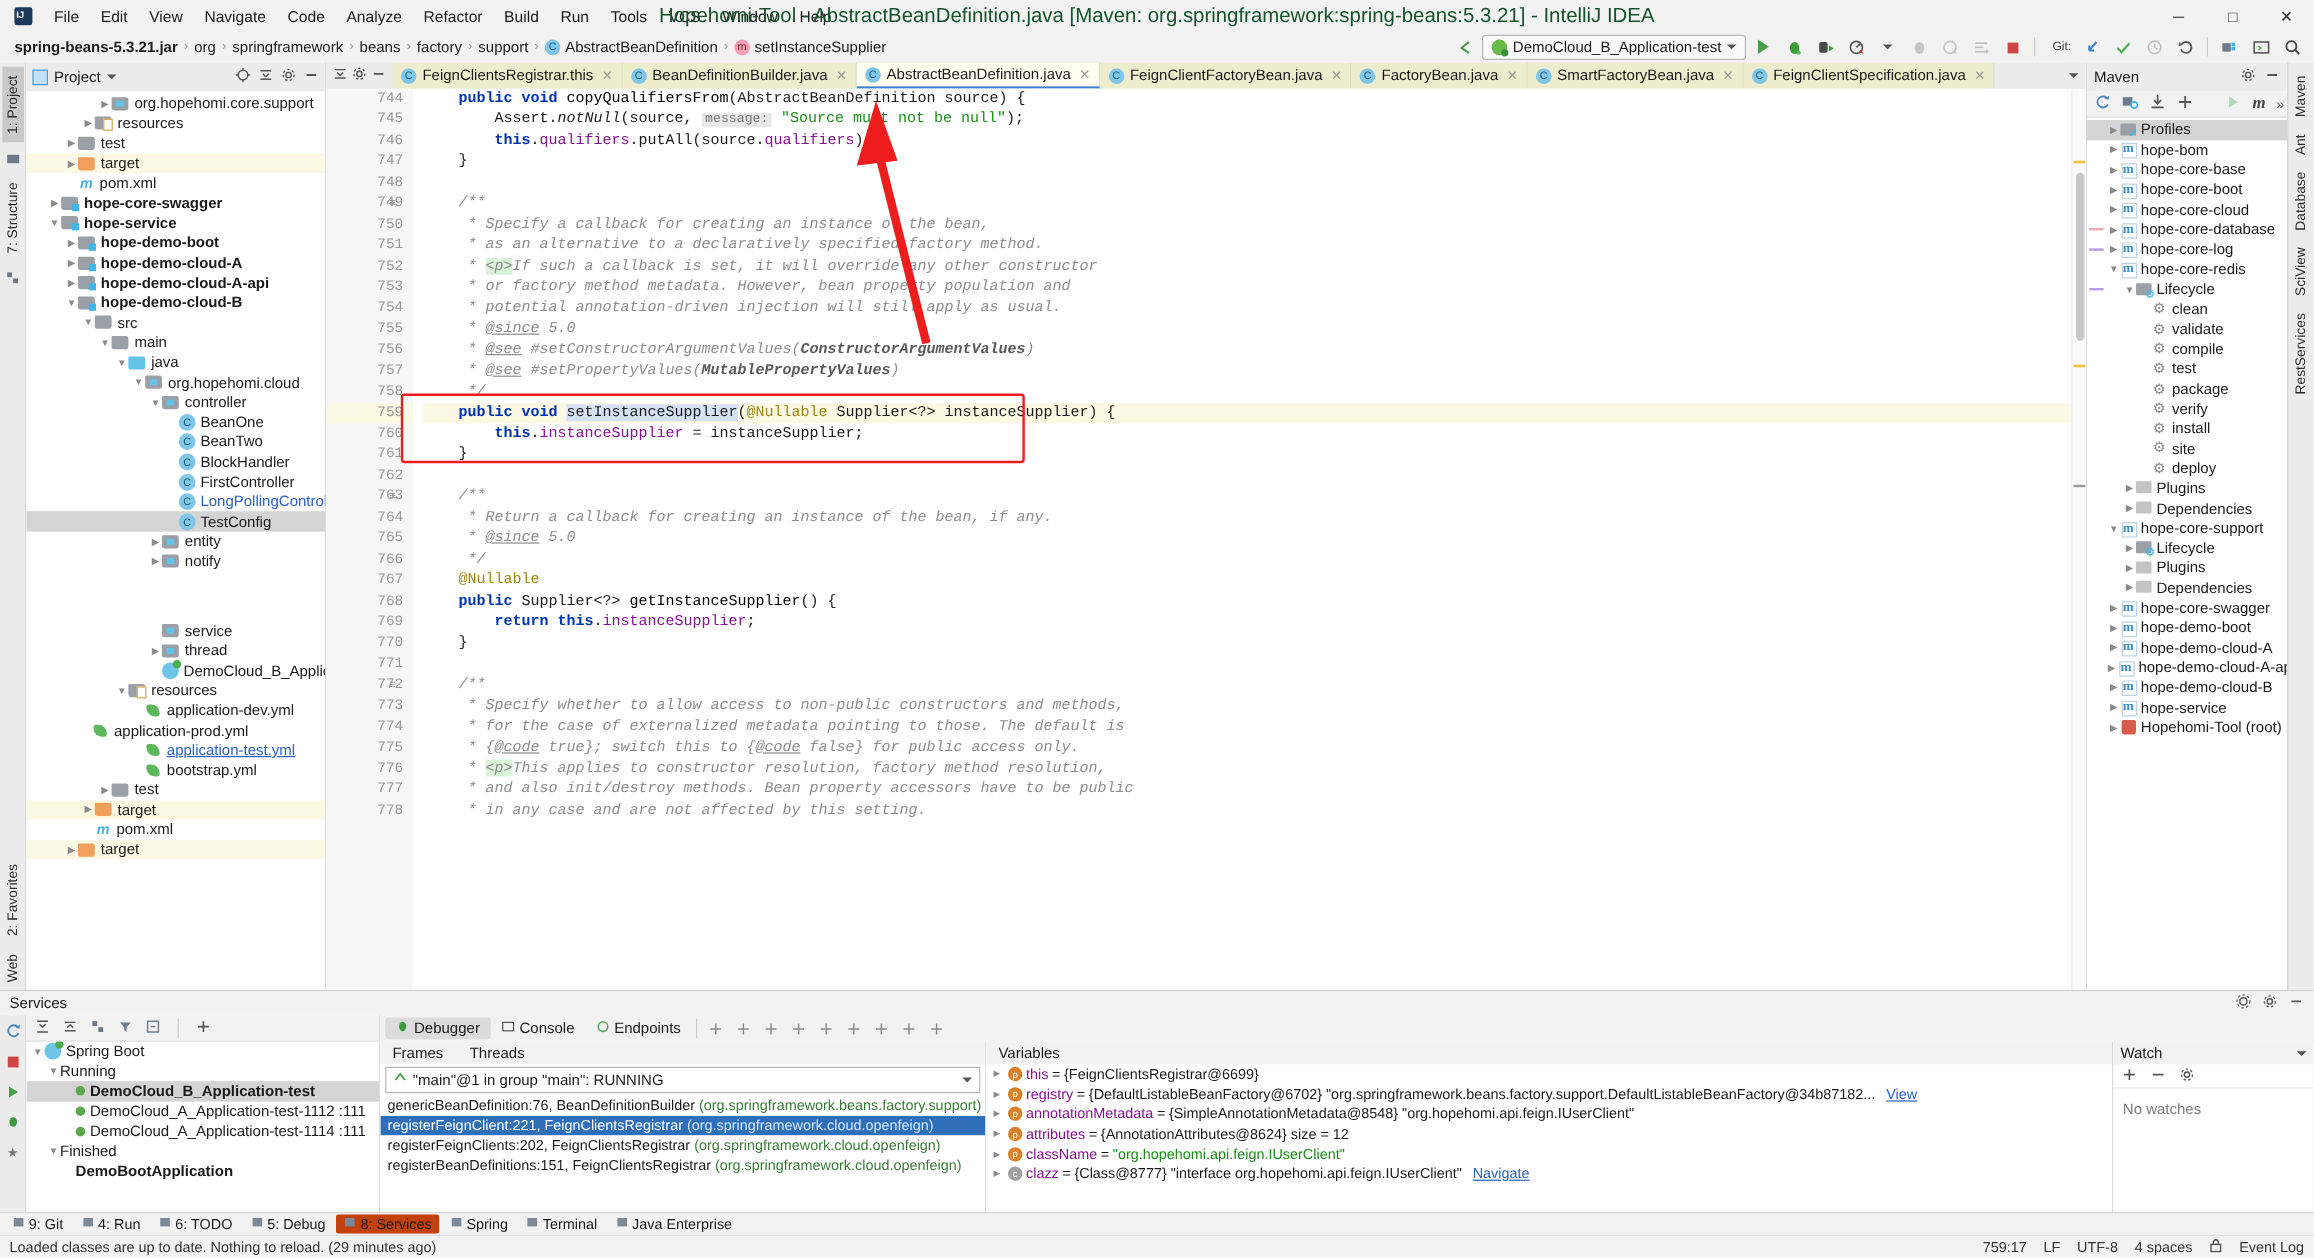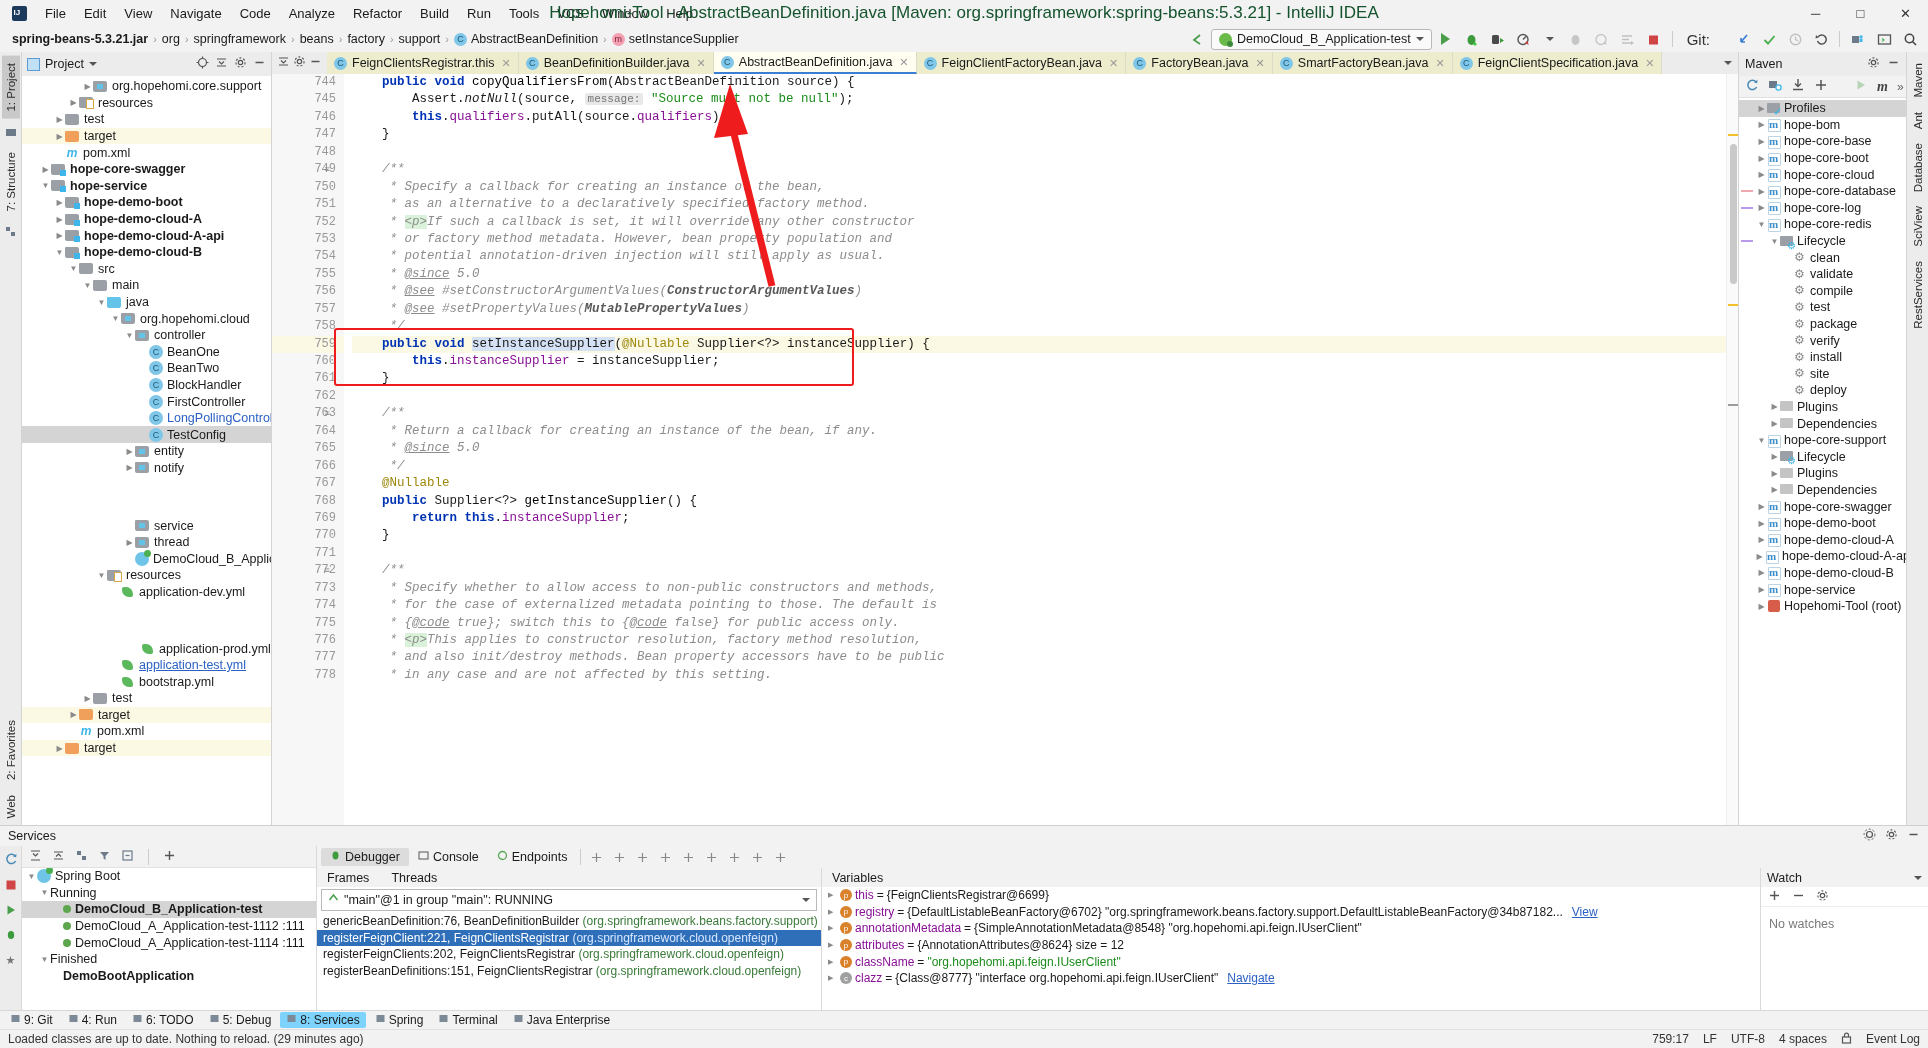--- a/index.html
+++ b/index.html
@@ -32,21 +32,21 @@
   .ico-c { width:13px;height:13px;border-radius:50%;background:#7fc6e8;color:#1a5a77;font-size:9px;display:inline-flex;align-items:center;justify-content:center;}
   .ico-m { width:13px;height:13px;border-radius:50%;background:#f59fb3;color:#7d2437;font-size:9px;display:inline-flex;align-items:center;justify-content:center;}
 
   .navright { margin-left:auto; display:flex; align-items:center; gap:2px; padding-right:6px;}
   .runcfg { display:flex;align-items:center;gap:5px;border:1px solid #b8b8b8;border-radius:3px;background:#fafafa;padding:2px 7px;height:21px;font-size:12.5px;}
   .runcfg .spr { width:13px;height:13px;border-radius:50%;background:#6aba4a;position:relative;}
   .runcfg .spr:after{content:"";position:absolute;width:6px;height:6px;border-radius:50%;background:#3c8a3c;right:-1px;bottom:-1px;}
   .tbtn { width:24px;height:22px;display:flex;align-items:center;justify-content:center;border-radius:3px;}
   .tri { width:0;height:0;border-left:9px solid #4a9e4a;border-top:6px solid transparent;border-bottom:6px solid transparent;}
   .caret-d { width:0;height:0;border-top:4px solid #555;border-left:4px solid transparent;border-right:4px solid transparent;}
-  .gitlabel{font-size:15px;color:#333;margin:0 19px 0 8px;}
+  .gitlabel{font-size:10px;color:#333;margin:0 3px 0 8px;}
   .sep-v { width:1px;height:16px;background:#ccc;margin:0 4px;}
 
   
   .body { flex:1; display:flex; min-height:0; }
 
   
   .leftrail { width:22px; background:#ececec; border-right:1px solid #d4d4d4; display:flex;flex-direction:column;align-items:center;padding-top:4px;}
   .railtab { writing-mode:vertical-rl; transform:rotate(180deg); font-size:11.5px; padding:7px 3px; color:#2b2b2b; white-space:nowrap;}
   .railtab.act { background:#c9c9c9; }
   .railicon { margin:7px 0; width:12px;height:12px;}
@@ -170,21 +170,21 @@
   .vval{color:#1a1a1a;}
   .vstr{color:#1a8c1a;}
   .watch{width:168px;background:#fff;border-left:1px solid #d9d9d9;display:flex;flex-direction:column;}
   .watchhdr{height:19px;background:#f2f2f2;display:flex;align-items:center;font-size:12.5px;padding:0 6px;}
   .watchtools{height:20px;display:flex;align-items:center;gap:11px;padding:0 7px;border-bottom:1px solid #eee;}
   .watchmsg{padding:10px 8px;font-size:12.5px;color:#7a7a7a;}
 
   
   .toolwinbar{height:19px;background:#f2f2f2;display:flex;align-items:center;gap:3px;padding:0 4px;border-top:1px solid #d8d8d8;font-size:12px;}
   .twbtn{display:flex;align-items:center;gap:3px;padding:1px 6px;border-radius:2px;}
-  .twbtn.act{background:#7dd3fc;}
+  .twbtn.act{background:#c2410c;}
   .statusbar{height:19px;background:#f2f2f2;display:flex;align-items:center;padding:0 8px;font-size:12px;color:#333;border-top:1px solid #e0e0e0;}
   .statusbar .r{margin-left:auto;display:flex;align-items:center;gap:14px;}
   .scrollthumb{position:absolute;right:1px;width:7px;background:#c9c9c9;border-radius:4px;}
   .marker{position:absolute;right:0;width:10px;height:2px;}
   .codeScroll{position:absolute;top:0;right:0;width:12px;height:100%;background:#fafafa;border-left:1px solid #eee;}
   .lamp{position:absolute;width:11px;height:11px;border-radius:50%;background:#f2c029;}
   .foldm{color:#b0b0b0;font-size:9px;}
 </style>
 </head>
 <body>
@@ -537,21 +537,21 @@
           <div class="trow" style="padding-left: 74px;">
             <span class="arr d"></span>
             <span class="fico f-res"></span>
             <span class="tlabel">resources</span>
           </div>
           <div class="trow" style="padding-left: 88px; text-align: right;">
             <span class="arr"></span>
             <span class="yml-ico"></span>
             <span class="tlabel">application-dev.yml</span>
           </div>
-          <div class="trow" style="padding-left: 108px; margin-top: 40px;">
+          <div class="trow" style="padding-left: 44px;">
             <span class="arr"></span>
             <span class="yml-ico"></span>
             <span class="tlabel">application-prod.yml</span>
           </div>
           <div class="trow" style="padding-left: 88px;">
             <span class="arr"></span>
             <span class="yml-ico"></span>
             <span class="tlabel blue under">application-test.yml</span>
           </div>
           <div class="trow" style="padding-left: 88px;">

